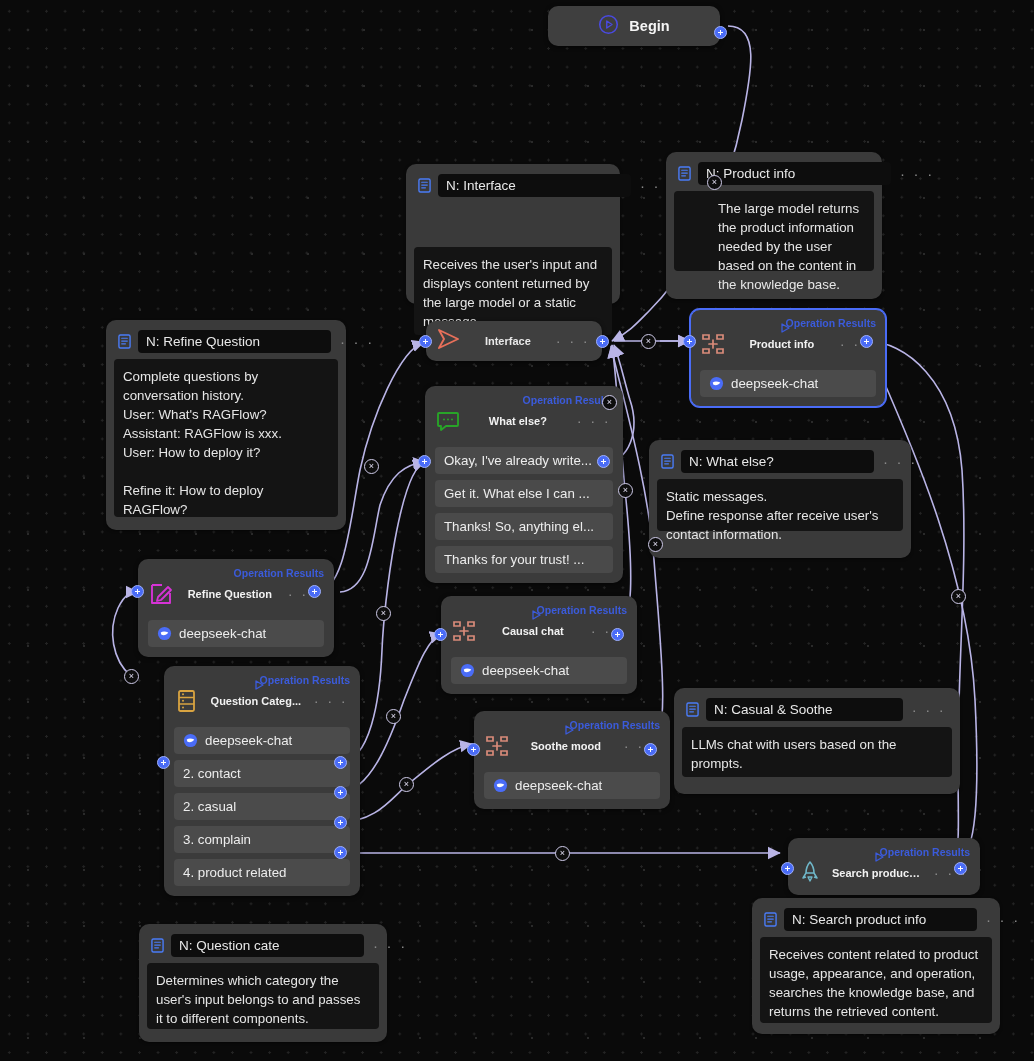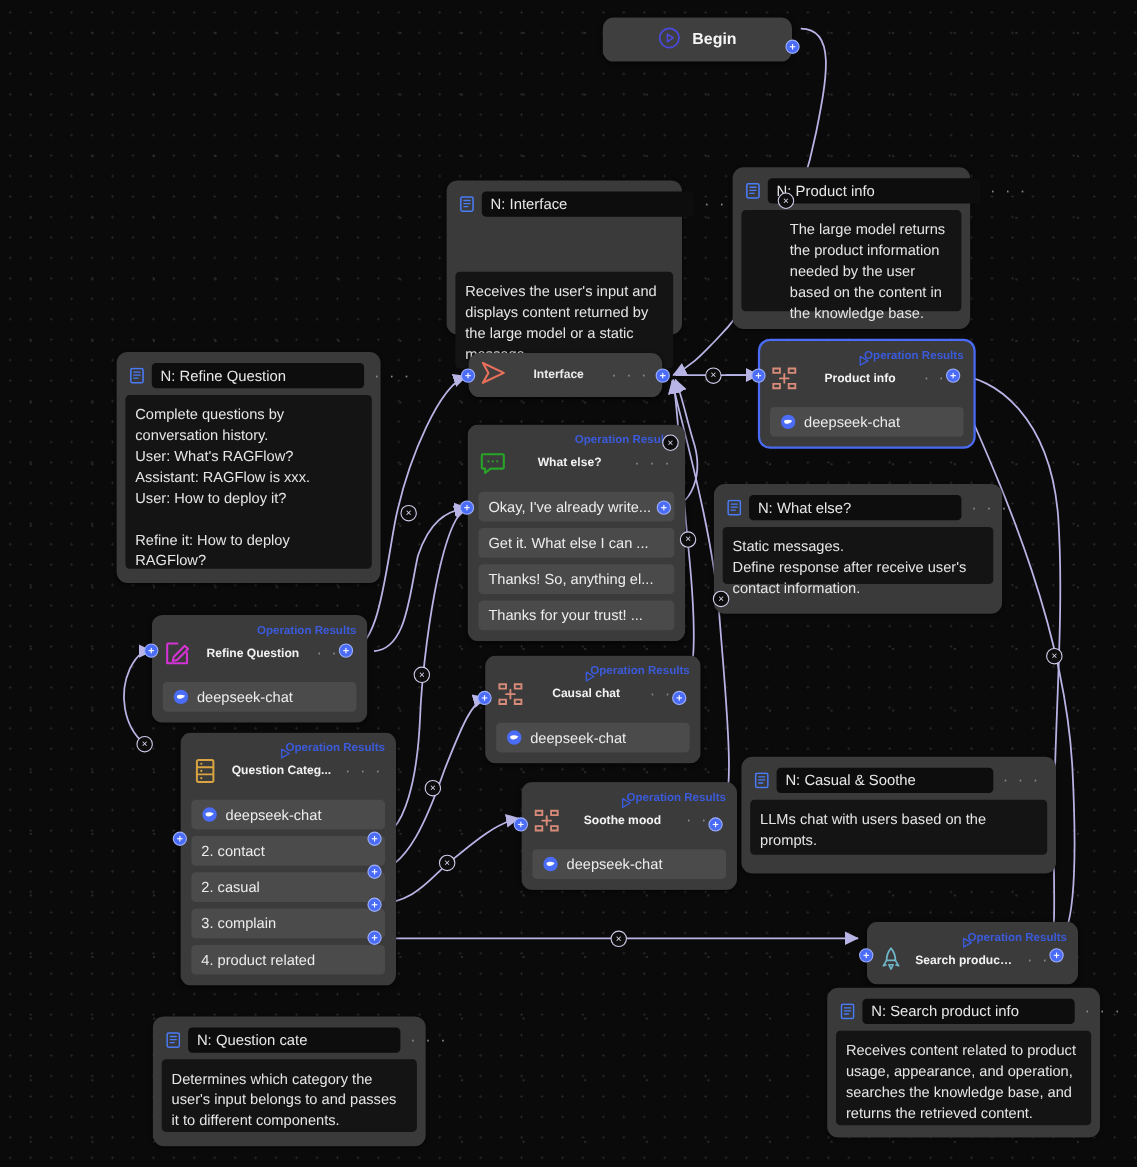--- a/index.html
+++ b/index.html
@@ -137,21 +137,21 @@
 
     <path class="edge" marker-end="url(#ah)" d="M650,744 C672,744 660,640 654,560 C648,480 618,380 611,346"></path>
 
     <path class="edge" marker-end="url(#ah)" d="M960,855 C975,855 980,800 975,700 C968,560 900,420 870,350"></path>
 
     <path class="edge" marker-end="url(#ah)" d="M660,341 L690,341"></path>
 
     <path class="edge" marker-end="url(#ah)" d="M316,592 C345,592 350,520 360,470 C372,415 400,350 424,342"></path>
   </svg>
 
-  <div class="node" style="left:548px;top:16px;text-align:right;">
+  <div class="node" style="left:548px;top:6px;text-align:right;">
     <div class="begin" style="width:172px;">
       <span>
         <svg width="21" height="21" viewBox="0 0 24 24">
             <circle cx="12" cy="12" r="10" fill="none" stroke="#4a4ae0" stroke-width="1.8"></circle>
             <path d="M10 8 L16 12 L10 16 Z" fill="none" stroke="#4a4ae0" stroke-width="1.6" stroke-linejoin="round"></path>
           </svg>
       </span>
       <span>Begin</span>
     </div>
     <div class="handle" style="left:166px;top:20px;"></div>
@@ -175,21 +175,21 @@
     <div class="note-head">
       <span class="note-icon">
         <svg width="13" height="15" viewBox="0 0 14 16">
             <rect x="1" y="1" width="12" height="14" rx="1.6" fill="none" stroke="#4a7cf7" stroke-width="1.5"></rect>
             <path d="M4 4.5h6M4 7.5h6M4 10.5h4" stroke="#4a7cf7" stroke-width="1.3" stroke-linecap="round"></path>
           </svg>
       </span>
       <input class="note-title" readonly="" value="N: Product info" style="">
       <span class="dots">· · ·</span>
     </div>
-    <div class="note-body" style="height:92px;padding-left:44px;">The large model returns the product information needed by the user based on the content in the knowledge base.</div>
+    <div class="note-body" style="height:80px;padding-left:44px;">The large model returns the product information needed by the user based on the content in the knowledge base.</div>
   </div>
   <div class="edge-x" style="left:707px;top:175px;">×</div>
 
   <div class="node note" style="left:106px;top:320px;width:240px;height:210px;">
     <div class="note-head">
       <span class="note-icon">
         <svg width="13" height="15" viewBox="0 0 14 16">
             <rect x="1" y="1" width="12" height="14" rx="1.6" fill="none" stroke="#4a7cf7" stroke-width="1.5"></rect>
             <path d="M4 4.5h6M4 7.5h6M4 10.5h4" stroke="#4a7cf7" stroke-width="1.3" stroke-linecap="round"></path>
           </svg>

